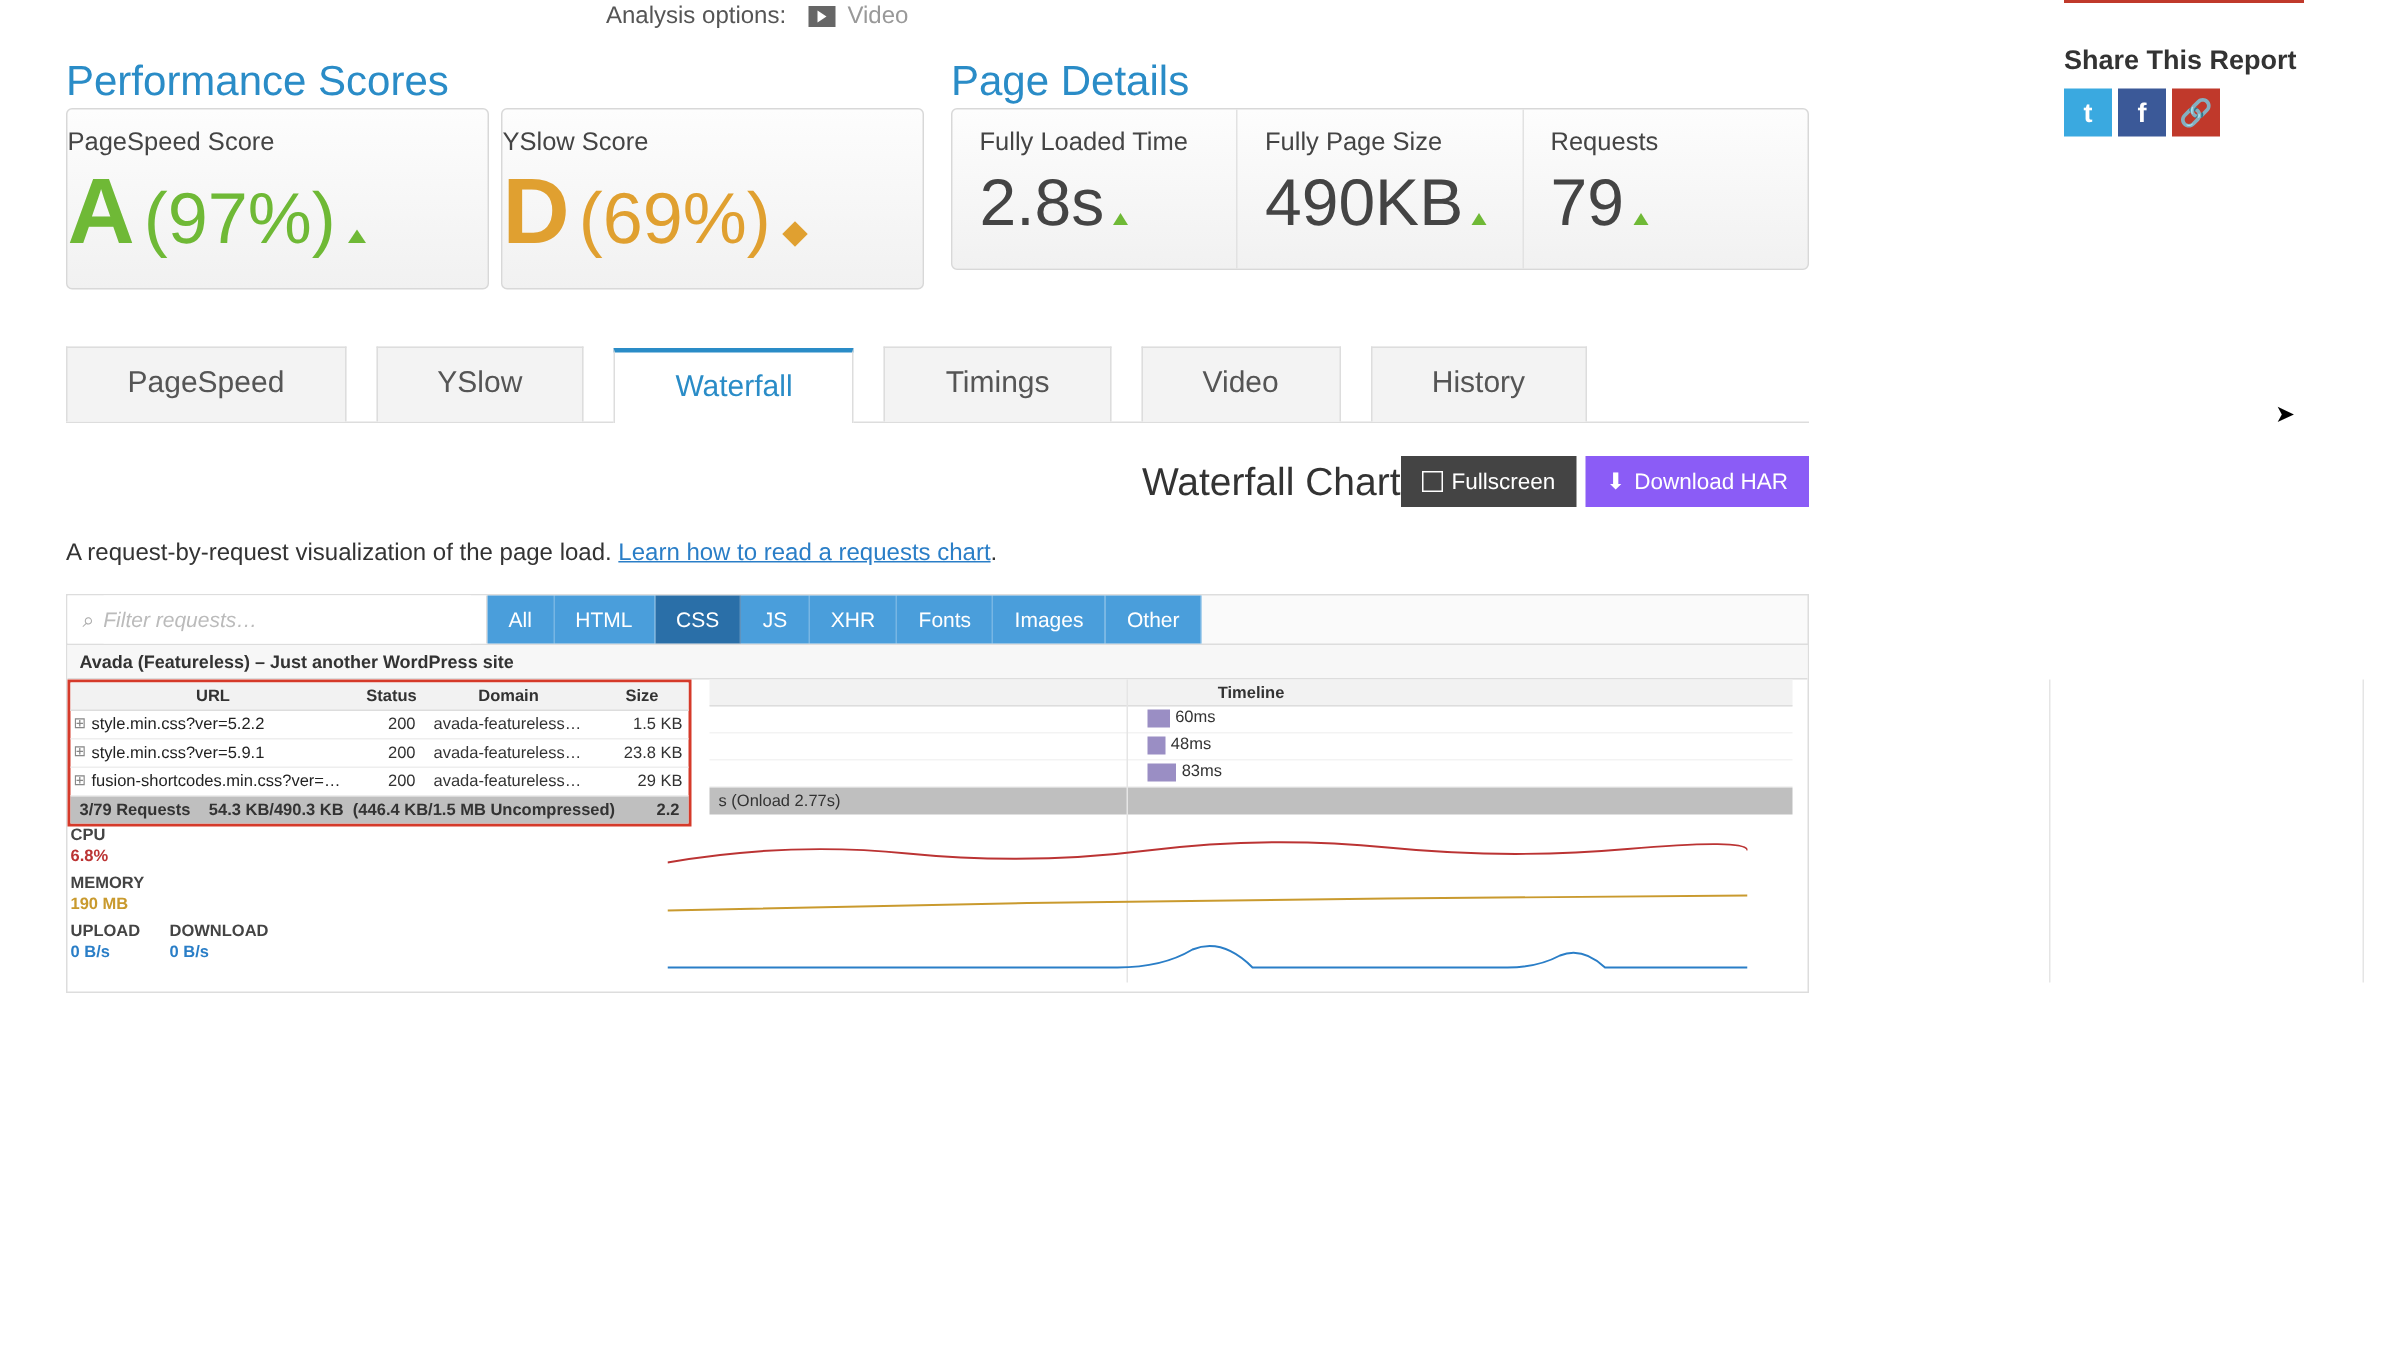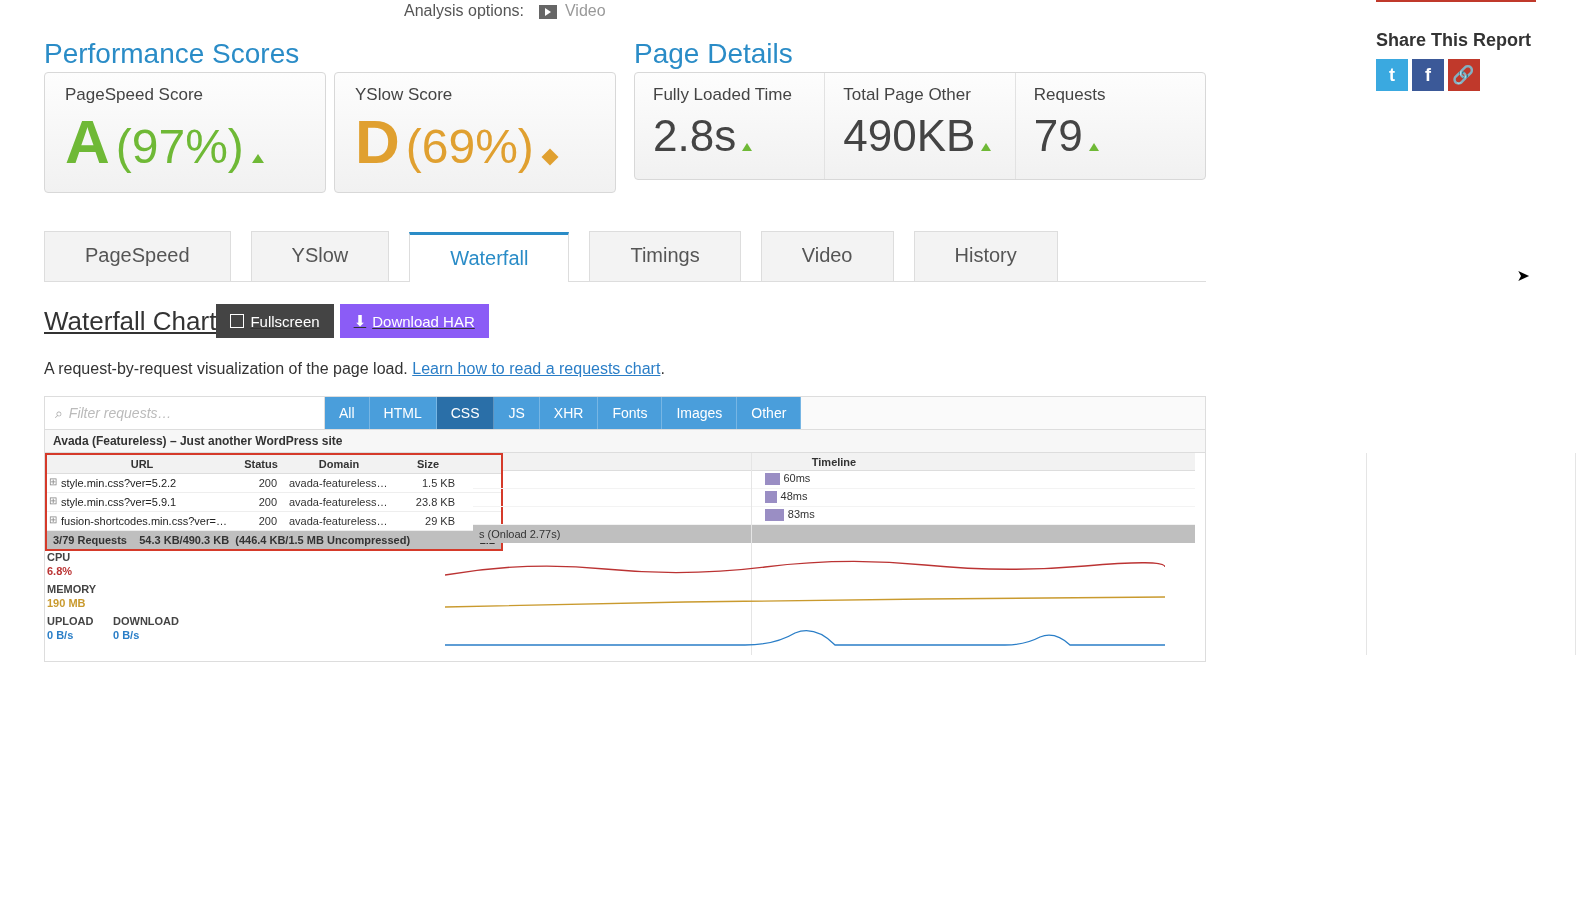--- a/index.html
+++ b/index.html
@@ -12,21 +12,21 @@
 .analysis-row .label { color: #555; }
 .analysis-row .vid-icon { display: inline-block; width: 18px; height: 14px; background: #666; margin: 0 4px 0 10px; vertical-align: middle; position: relative; }
 .analysis-row .vid-icon::after { content:""; position:absolute; left:6px; top:3px; border-left:6px solid #fff; border-top:4px solid transparent; border-bottom:4px solid transparent; }
 .analysis-row .vid-text { color: #999; }
 
 .two-col { display: flex; gap: 18px; }
 .col { flex: 1; }
 .section-title { font-size: 28px; color: #2a8cc7; font-weight: 400; margin-bottom: 2px; }
 
 .score-row { display: flex; gap: 8px; }
-.score-card { flex: 1; border: 1px solid #d8d8d8; border-radius: 4px; background: linear-gradient(#fdfdfd,#f1f1f1); padding: 12px 20px 18px; }
+.score-card { flex: 1; border: 1px solid #d8d8d8; border-radius: 4px; background: linear-gradient(#fdfdfd,#f1f1f1); padding: 12px 0 18px; }
 .score-card .label { font-size: 17px; color: #444; margin-bottom: 6px; }
 .score-val { display: flex; align-items: baseline; }
 .grade { font-size: 62px; font-weight: 700; line-height: 1; }
 .grade-a { color: #6fb936; }
 .grade-d { color: #e0a030; }
 .pct { font-size: 48px; font-weight: 400; margin-left: 6px; }
 .pct-a { color: #6fb936; }
 .pct-d { color: #e0a030; }
 .caret-up { display:inline-block; width:0; height:0; border-left:6px solid transparent; border-right:6px solid transparent; border-bottom:9px solid #6fb936; margin-left:8px; vertical-align: middle; }
 .diamond { display:inline-block; width:12px; height:12px; background:#e0a030; transform:rotate(45deg); margin-left:10px; vertical-align:middle; }
@@ -35,21 +35,21 @@
 .details-cell { flex: 1; padding: 12px 18px 18px; border-right: 1px solid #e2e2e2; }
 .details-cell:last-child { border-right: none; }
 .details-cell .label { font-size: 17px; color: #444; margin-bottom: 6px; }
 .details-val { font-size: 44px; color: #444; font-weight: 400; }
 .caret-up-sm { display:inline-block; width:0; height:0; border-left:5px solid transparent; border-right:5px solid transparent; border-bottom:8px solid #6fb936; margin-left:6px; vertical-align: middle; }
 
 .tabs { display: flex; margin-top: 38px; border-bottom: 1px solid #ddd; }
 .tab { padding: 12px 40px; background: #f3f3f3; border: 1px solid #ddd; border-bottom: none; margin-right: 20px; font-size: 20px; color: #555; cursor: pointer; }
 .tab.active { background: #fff; color: #2a8cc7; border-top: 3px solid #2a8cc7; position: relative; top: 1px; }
 
-.wf-header { display: flex; justify-content: flex-start; align-items: center; margin-top: 22px; text-decoration: underline; }
+.wf-header { display: flex; justify-content: flex-end; align-items: center; margin-top: 22px; }
 .wf-title { font-size: 26px; color: #333; font-weight: 400; }
 .wf-actions { display: flex; gap: 6px; }
 .btn-dark { background: #444; color: #fff; padding: 8px 14px; font-size: 15px; border: none; cursor: pointer; display: flex; align-items: center; gap: 6px; }
 .btn-blue { background: #8b5cf6; color: #fff; padding: 8px 14px; font-size: 15px; border: none; cursor: pointer; display: flex; align-items: center; gap: 6px; }
 .icon-fs { width:14px; height:14px; border:1.5px solid #fff; position:relative; }
 .icon-dl::before { content:"⬇"; }
 
 .wf-desc { margin-top: 22px; font-size: 16px; color: #333; }
 .wf-desc a { color: #2a7ec7; text-decoration: underline; }
 
@@ -58,21 +58,21 @@
 .filter-input-wrap .search-ic { color: #aaa; font-size: 14px; margin-right: 6px; }
 .filter-input { border: none; outline: none; width: 100%; font-size: 14px; padding: 8px 0; color: #666; }
 .filter-input::placeholder { color: #bbb; font-style: italic; }
 .filter-btns { display: flex; }
 .fbtn { padding: 8px 14px; font-size: 14px; color: #fff; background: #4a9edb; border: none; border-right: 1px solid rgba(255,255,255,0.25); cursor: pointer; }
 .fbtn.active { background: #2a6fa8; }
 
 .wf-panel { border: 1px solid #ddd; border-top: none; background: #fff; font-size: 12px; }
 .wf-site { padding: 4px 8px; font-weight: 700; background: #f7f7f7; border-bottom: 1px solid #ddd; }
 .wf-body { position: relative; }
-.wf-left { width: 458px; border: 2px solid #d53a2a; position: relative; background: #fff; }
+.wf-left { width: 416px; border: 2px solid #d53a2a; position: relative; background: #fff; }
 .wf-thead { display: flex; background: #f2f2f2; border-bottom: 1px solid #ddd; font-weight: 700; font-size: 11px; }
 .wf-thead .c-url { flex: 0 0 190px; text-align: center; padding: 3px 4px; }
 .wf-thead .c-stat { flex: 0 0 48px; text-align: center; padding: 3px 4px; }
 .wf-thead .c-dom { flex: 0 0 108px; text-align: center; padding: 3px 4px; }
 .wf-thead .c-size { flex: 0 0 70px; text-align: center; padding: 3px 4px; }
 .wf-row { display: flex; border-bottom: 1px solid #eee; font-size: 11px; }
 .wf-row .c-url { flex: 0 0 190px; padding: 3px 4px 3px 14px; color: #222; white-space: nowrap; overflow: hidden; text-overflow: ellipsis; position: relative; }
 .wf-row .c-url::before { content:"⊞"; position:absolute; left:2px; top:2px; color:#888; font-size:10px; }
 .wf-row .c-stat { flex: 0 0 48px; text-align: right; padding: 3px 8px; }
 .wf-row .c-dom { flex: 0 0 108px; padding: 3px 4px; white-space: nowrap; overflow: hidden; text-overflow: ellipsis; }
@@ -141,21 +141,21 @@
       </div>
 
       <div class="col">
         <div class="section-title">Page Details</div>
         <div class="details-card">
           <div class="details-cell">
             <div class="label">Fully Loaded Time</div>
             <div><span class="details-val">2.8s</span><span class="caret-up-sm"></span></div>
           </div>
           <div class="details-cell">
-            <div class="label">Total Page Other</div>
+            <div class="label">Fully Page Size</div>
             <div><span class="details-val">490KB</span><span class="caret-up-sm"></span></div>
           </div>
           <div class="details-cell">
             <div class="label">Requests</div>
             <div><span class="details-val">79</span><span class="caret-up-sm"></span></div>
           </div>
         </div>
       </div>
     </div>
 

